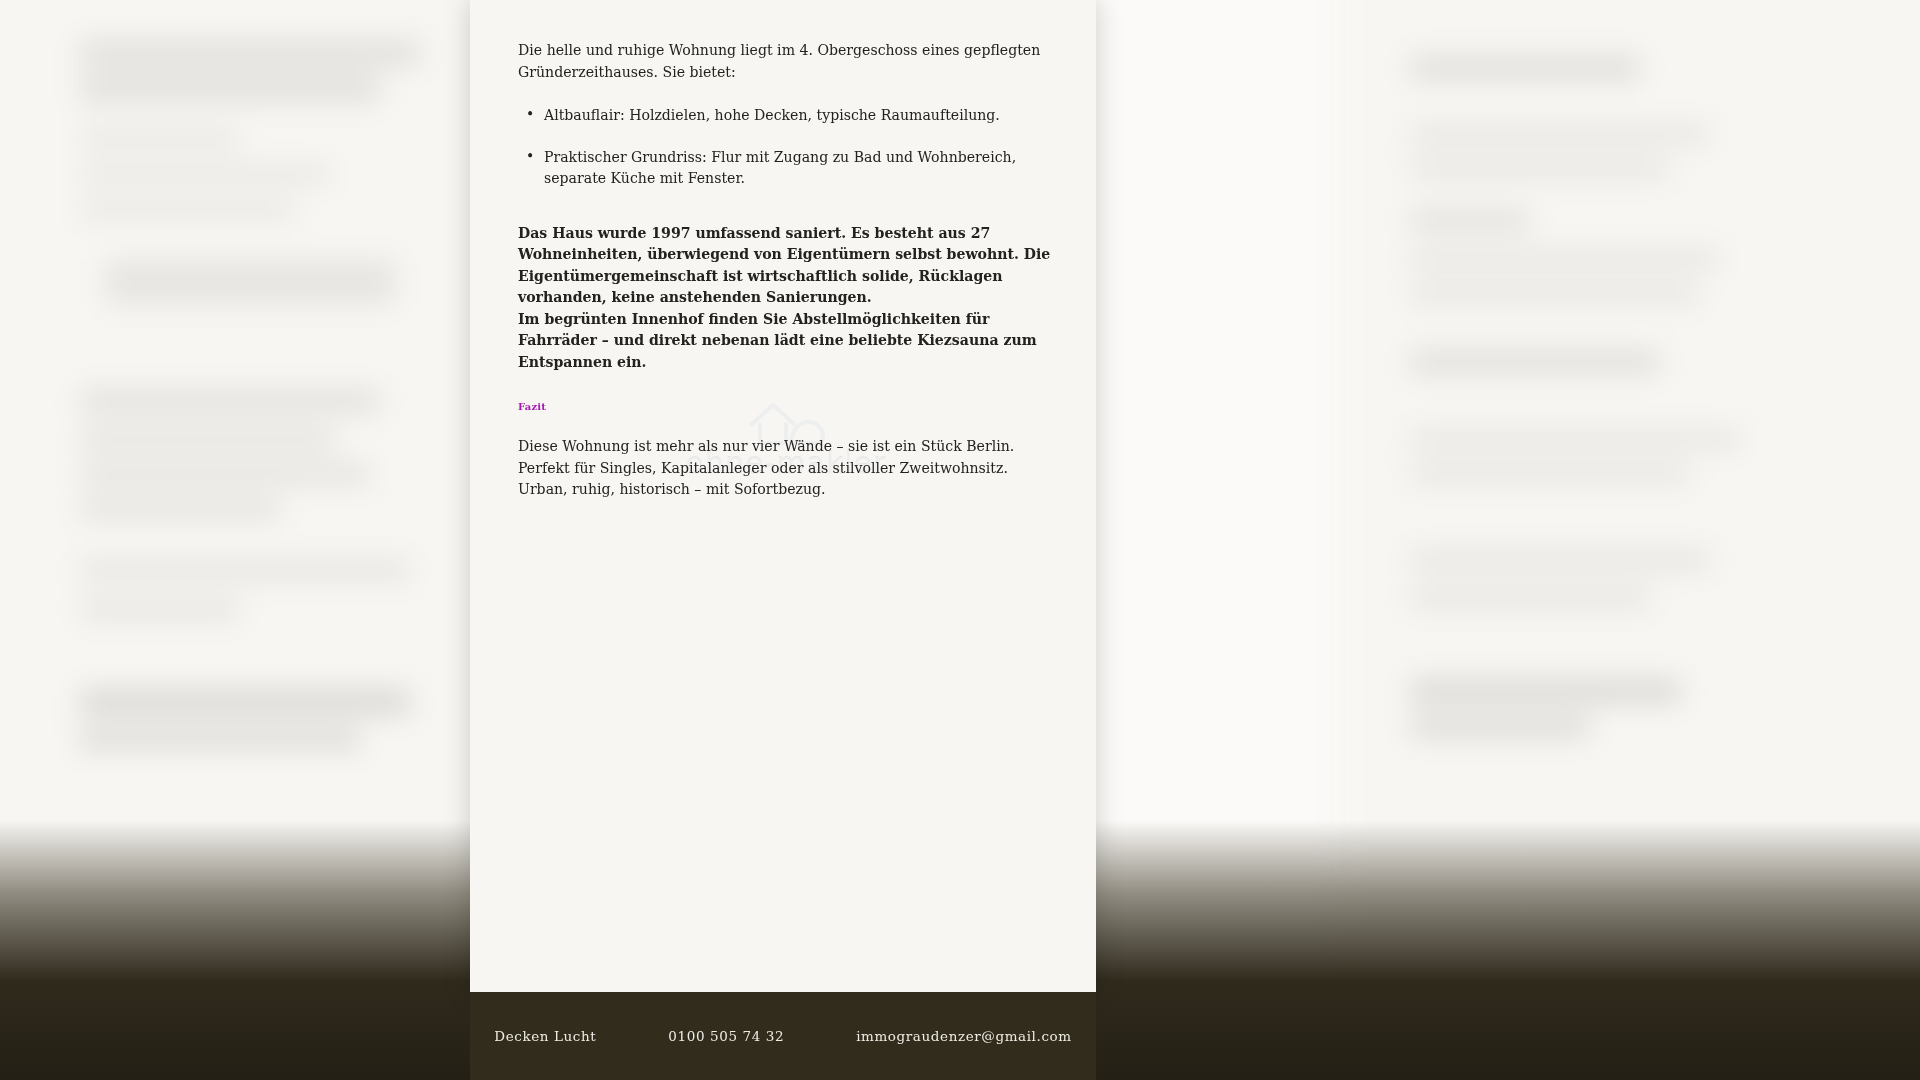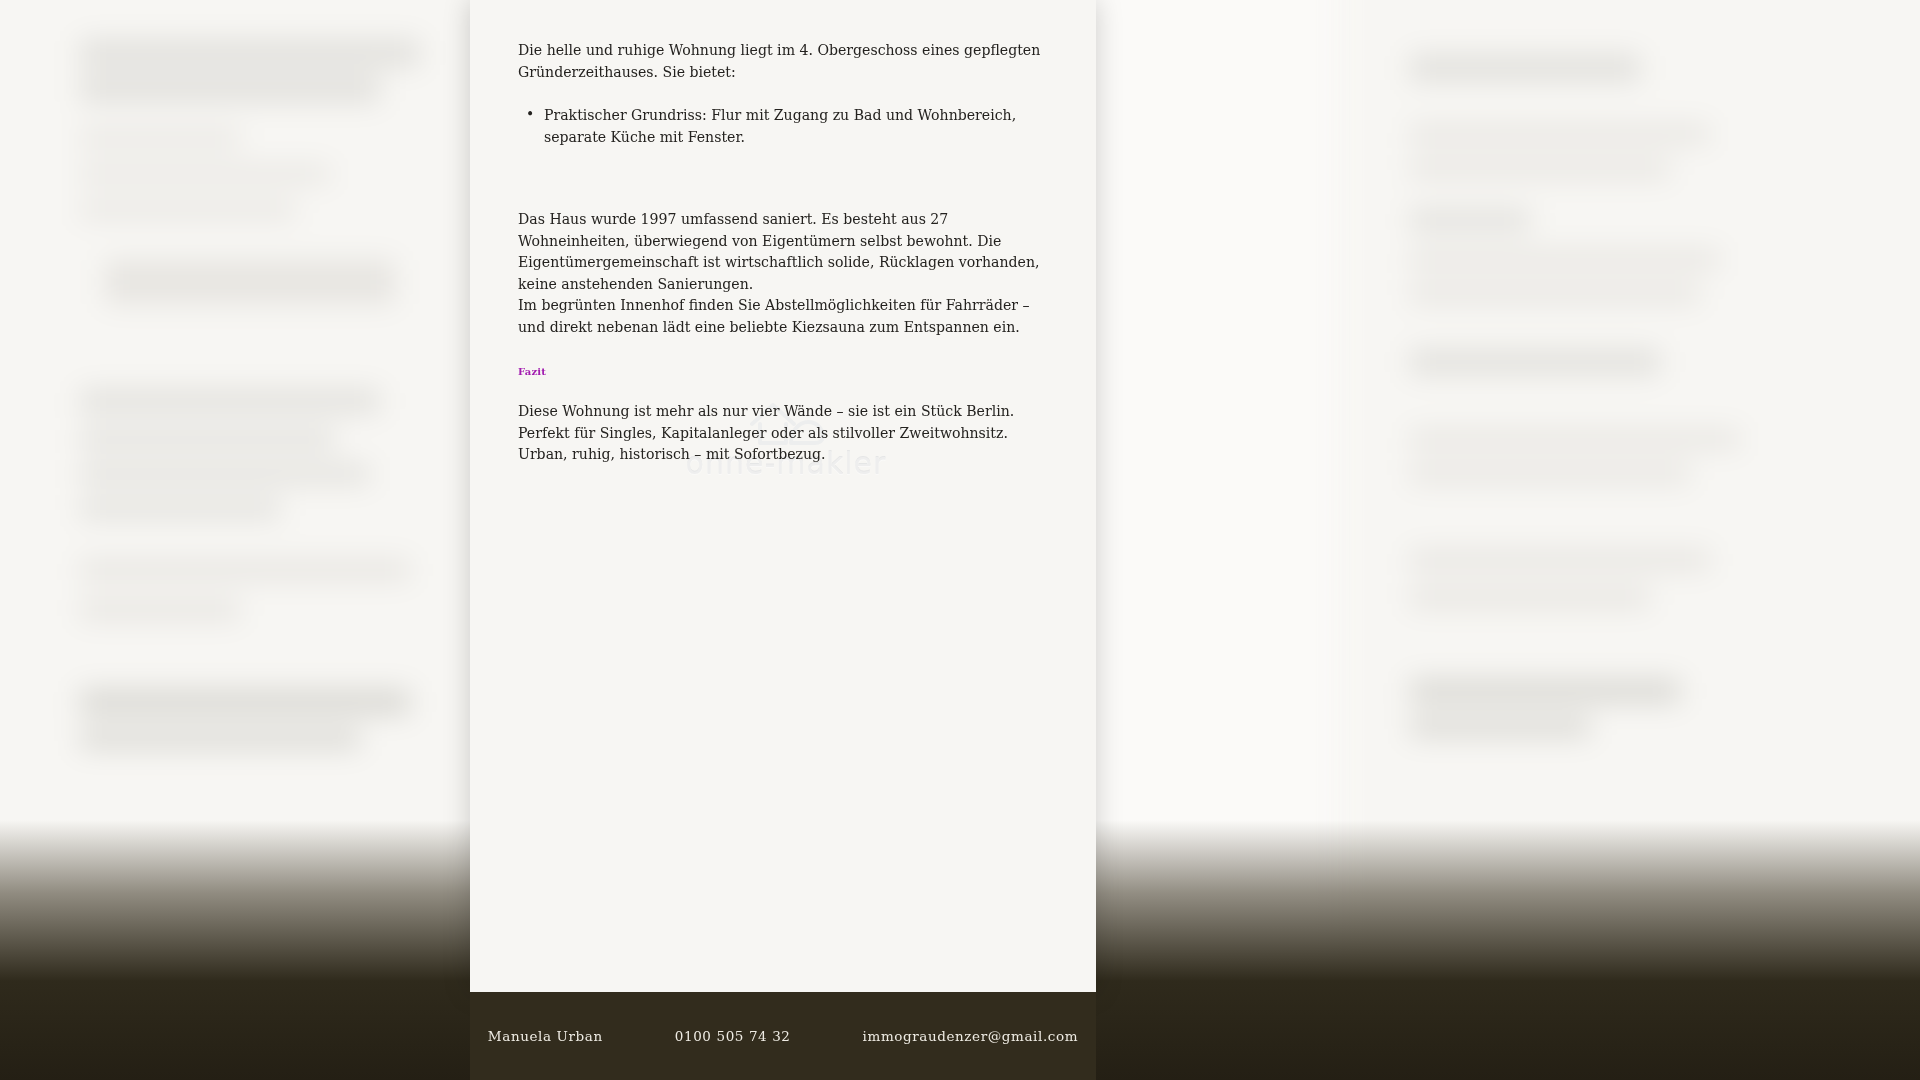--- a/index.html
+++ b/index.html
@@ -133,21 +133,21 @@
   }
   ul.features li.bullet:before {
     content: "•";
     position: absolute;
     left: 8px;
     top: -1px;
     font-size: 14px;
     color: #24221f;
   }
 
-  .block-house { margin-top: 61px; }
+  .block-house { margin-top: 33px; font-weight: bold; }
   .block-house p.para + p.para { margin-top: 0; }
 
   h2.fazit {
     font-family: "DejaVu Serif", "Liberation Serif", serif;
     font-size: 10px;
     font-weight: 700;
     color: #a21caf;
     margin: 28px 0 24px 0;
     letter-spacing: .2px;
   }
@@ -234,34 +234,35 @@
       </svg>
       <div class="wm-text">ohne-makler</div>
     </div>
 
     <div class="content">
 
 
       <p class="para">Die helle und ruhige Wohnung liegt im 4. Obergeschoss eines gepflegten Gründerzeithauses. Sie bietet:</p>
 
       <ul class="features">
+        <li class="bullet">Altbauflair: Holzdielen, hohe Decken, typische Raumaufteilung.</li>
         <li class="bullet">Praktischer Grundriss: Flur mit Zugang zu Bad und Wohnbereich, separate Küche mit Fenster.</li>
       </ul>
 
       <div class="block-house">
         <p class="para">Das Haus wurde 1997 umfassend saniert. Es besteht aus 27 Wohneinheiten, überwiegend von Eigentümern selbst bewohnt. Die Eigentümergemeinschaft ist wirtschaftlich solide, Rücklagen vorhanden, keine anstehenden Sanierungen.</p>
         <p class="para">Im begrünten Innenhof finden Sie Abstellmöglichkeiten für Fahrräder – und direkt nebenan lädt eine beliebte Kiezsauna zum Entspannen ein.</p>
       </div>
 
       <h2 class="fazit">Fazit</h2>
 
       <p class="para">Diese Wohnung ist mehr als nur vier Wände – sie ist ein Stück Berlin. Perfekt für Singles, Kapitalanleger oder als stilvoller Zweitwohnsitz. Urban, ruhig, historisch – mit Sofortbezug.</p>
 
 
     </div>
   </div>
 </div>
 
 <div class="footer">
-  <span>Manuela Urban</span>
+  <span>Decken Lucht</span>
   <span>0100 505 74 32</span>
   <span>immograudenzer@gmail.com</span>
 </div>
 
 </body></html>

